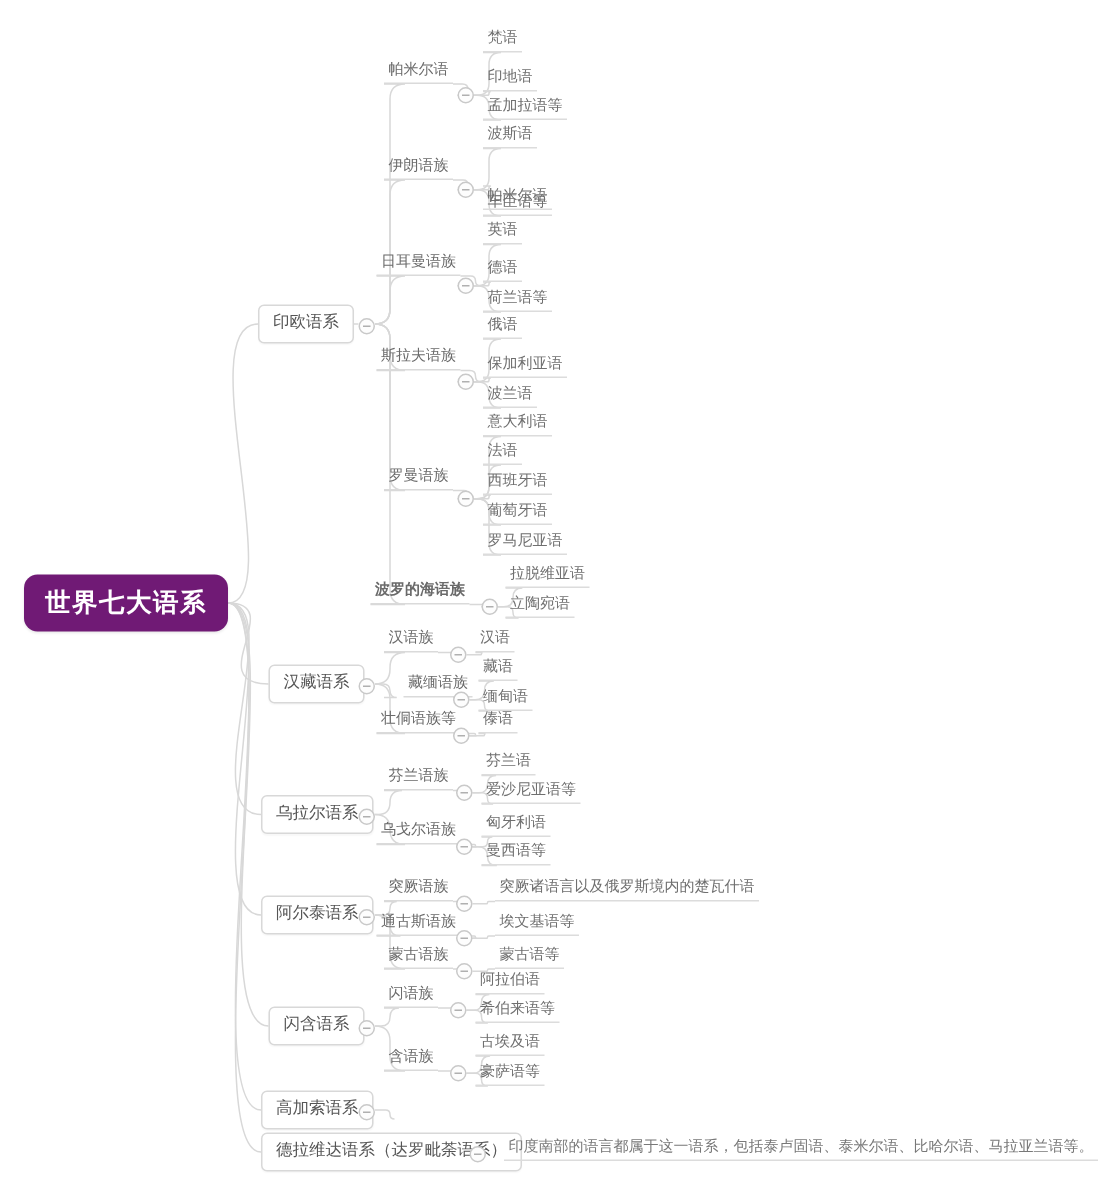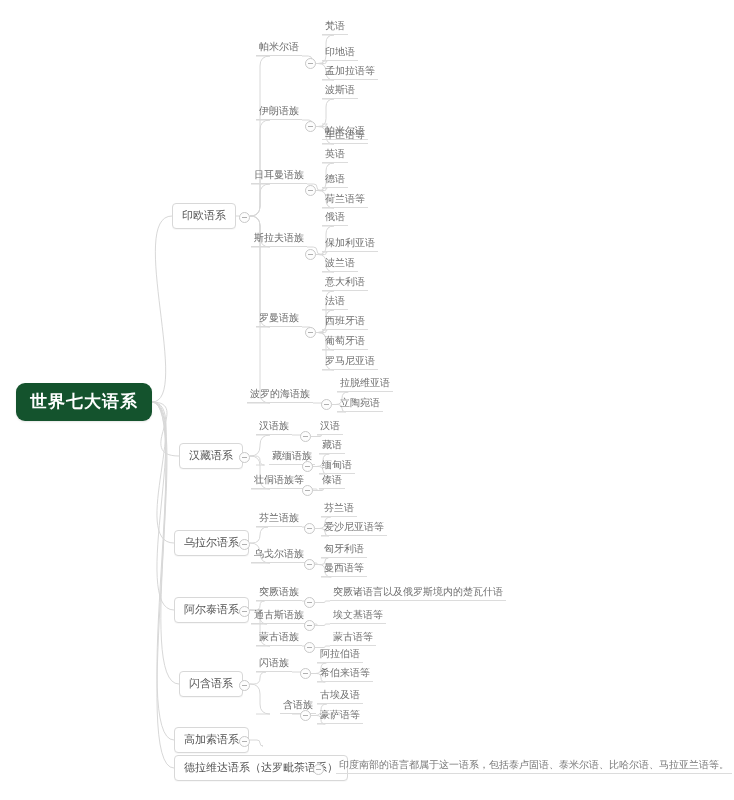--- a/index.html
+++ b/index.html
@@ -18,21 +18,21 @@
   .node{
     position:absolute;
     box-sizing:border-box;
     white-space:nowrap;
     color:#5a5a5a;
     line-height:1;
   }
 
   
   .node.root{
-    background:#14532d;
+    background:#701a75;
     color:#ffffff;
     font-size:17px;
     font-weight:bold;
     letter-spacing:1px;
     border-radius:9px;
     padding:10px 14px 11px 14px;
     box-shadow:0 1px 2px rgba(0,0,0,.10);
   }
 
   
@@ -191,21 +191,21 @@
     <div class="node leaf" style="left: 322px; top: 212px;">俄语</div>
     <div class="node leaf" style="left: 322px; top: 238px;">保加利亚语</div>
     <div class="node leaf" style="left: 322px; top: 258px;">波兰语</div>
     <div class="node plain" style="left: 256px; top: 313px;">罗曼语族</div>
     <div class="toggle" style="left: 305px; top: 327px;"></div>
     <div class="node leaf" style="left: 322px; top: 277px;">意大利语</div>
     <div class="node leaf" style="left: 322px; top: 296px;">法语</div>
     <div class="node leaf" style="left: 322px; top: 316px;">西班牙语</div>
     <div class="node leaf" style="left: 322px; top: 336px;">葡萄牙语</div>
     <div class="node leaf" style="left: 322px; top: 356px;">罗马尼亚语</div>
-    <div class="node plain" style="left: 247px; top: 389px;">波罗的海语族</div>
+    <div class="node plain" style="left: 247px; top: 389px; font-weight: bold;">波罗的海语族</div>
     <div class="toggle" style="left: 321px; top: 399px;"></div>
     <div class="node leaf" style="left: 337px; top: 378px;">拉脱维亚语</div>
     <div class="node leaf" style="left: 337px; top: 398px;">立陶宛语</div>
     <div class="node boxed" style="left: 179px; top: 443px;">汉藏语系</div>
     <div class="toggle" style="left: 239px; top: 452px;"></div>
     <div class="node plain" style="left: 256px; top: 421px;">汉语族</div>
     <div class="toggle" style="left: 300px; top: 431px;"></div>
     <div class="node leaf" style="left: 317px; top: 421px;">汉语</div>
     <div class="node plain" style="left: 269px; top: 451px;">藏缅语族</div>
     <div class="toggle" style="left: 302px; top: 461px;"></div>
@@ -234,21 +234,21 @@
     <div class="node leaf" style="left: 330px; top: 610px;">埃文基语等</div>
     <div class="node plain" style="left: 256px; top: 632px;">蒙古语族</div>
     <div class="toggle" style="left: 304px; top: 642px;"></div>
     <div class="node leaf" style="left: 330px; top: 632px;">蒙古语等</div>
     <div class="node boxed" style="left: 179px; top: 671px;">闪含语系</div>
     <div class="toggle" style="left: 239px; top: 680px;"></div>
     <div class="node plain" style="left: 256px; top: 658px;">闪语族</div>
     <div class="toggle" style="left: 300px; top: 668px;"></div>
     <div class="node leaf" style="left: 317px; top: 649px;">阿拉伯语</div>
     <div class="node leaf" style="left: 317px; top: 668px;">希伯来语等</div>
-    <div class="node plain" style="left: 256px; top: 700px; margin-left: 24px;">含语族</div>
+    <div class="node plain" style="left: 256px; top: 700px;">含语族</div>
     <div class="toggle" style="left: 300px; top: 710px;"></div>
     <div class="node leaf" style="left: 317px; top: 690px;">古埃及语</div>
     <div class="node leaf" style="left: 317px; top: 710px;">豪萨语等</div>
     <div class="node boxed" style="left: 174px; top: 727px;">高加索语系</div>
     <div class="toggle" style="left: 239px; top: 736px;"></div>
     <div class="node boxed" style="left: 174px; top: 755px;">德拉维达语系（达罗毗荼语系）</div>
     <div class="toggle" style="left: 313px; top: 764px;"></div>
     <div class="node leaf note" style="left: 336px; top: 760px;">印度南部的语言都属于这一语系，包括泰卢固语、泰米尔语、比哈尔语、马拉亚兰语等。</div>
   </div>
 

